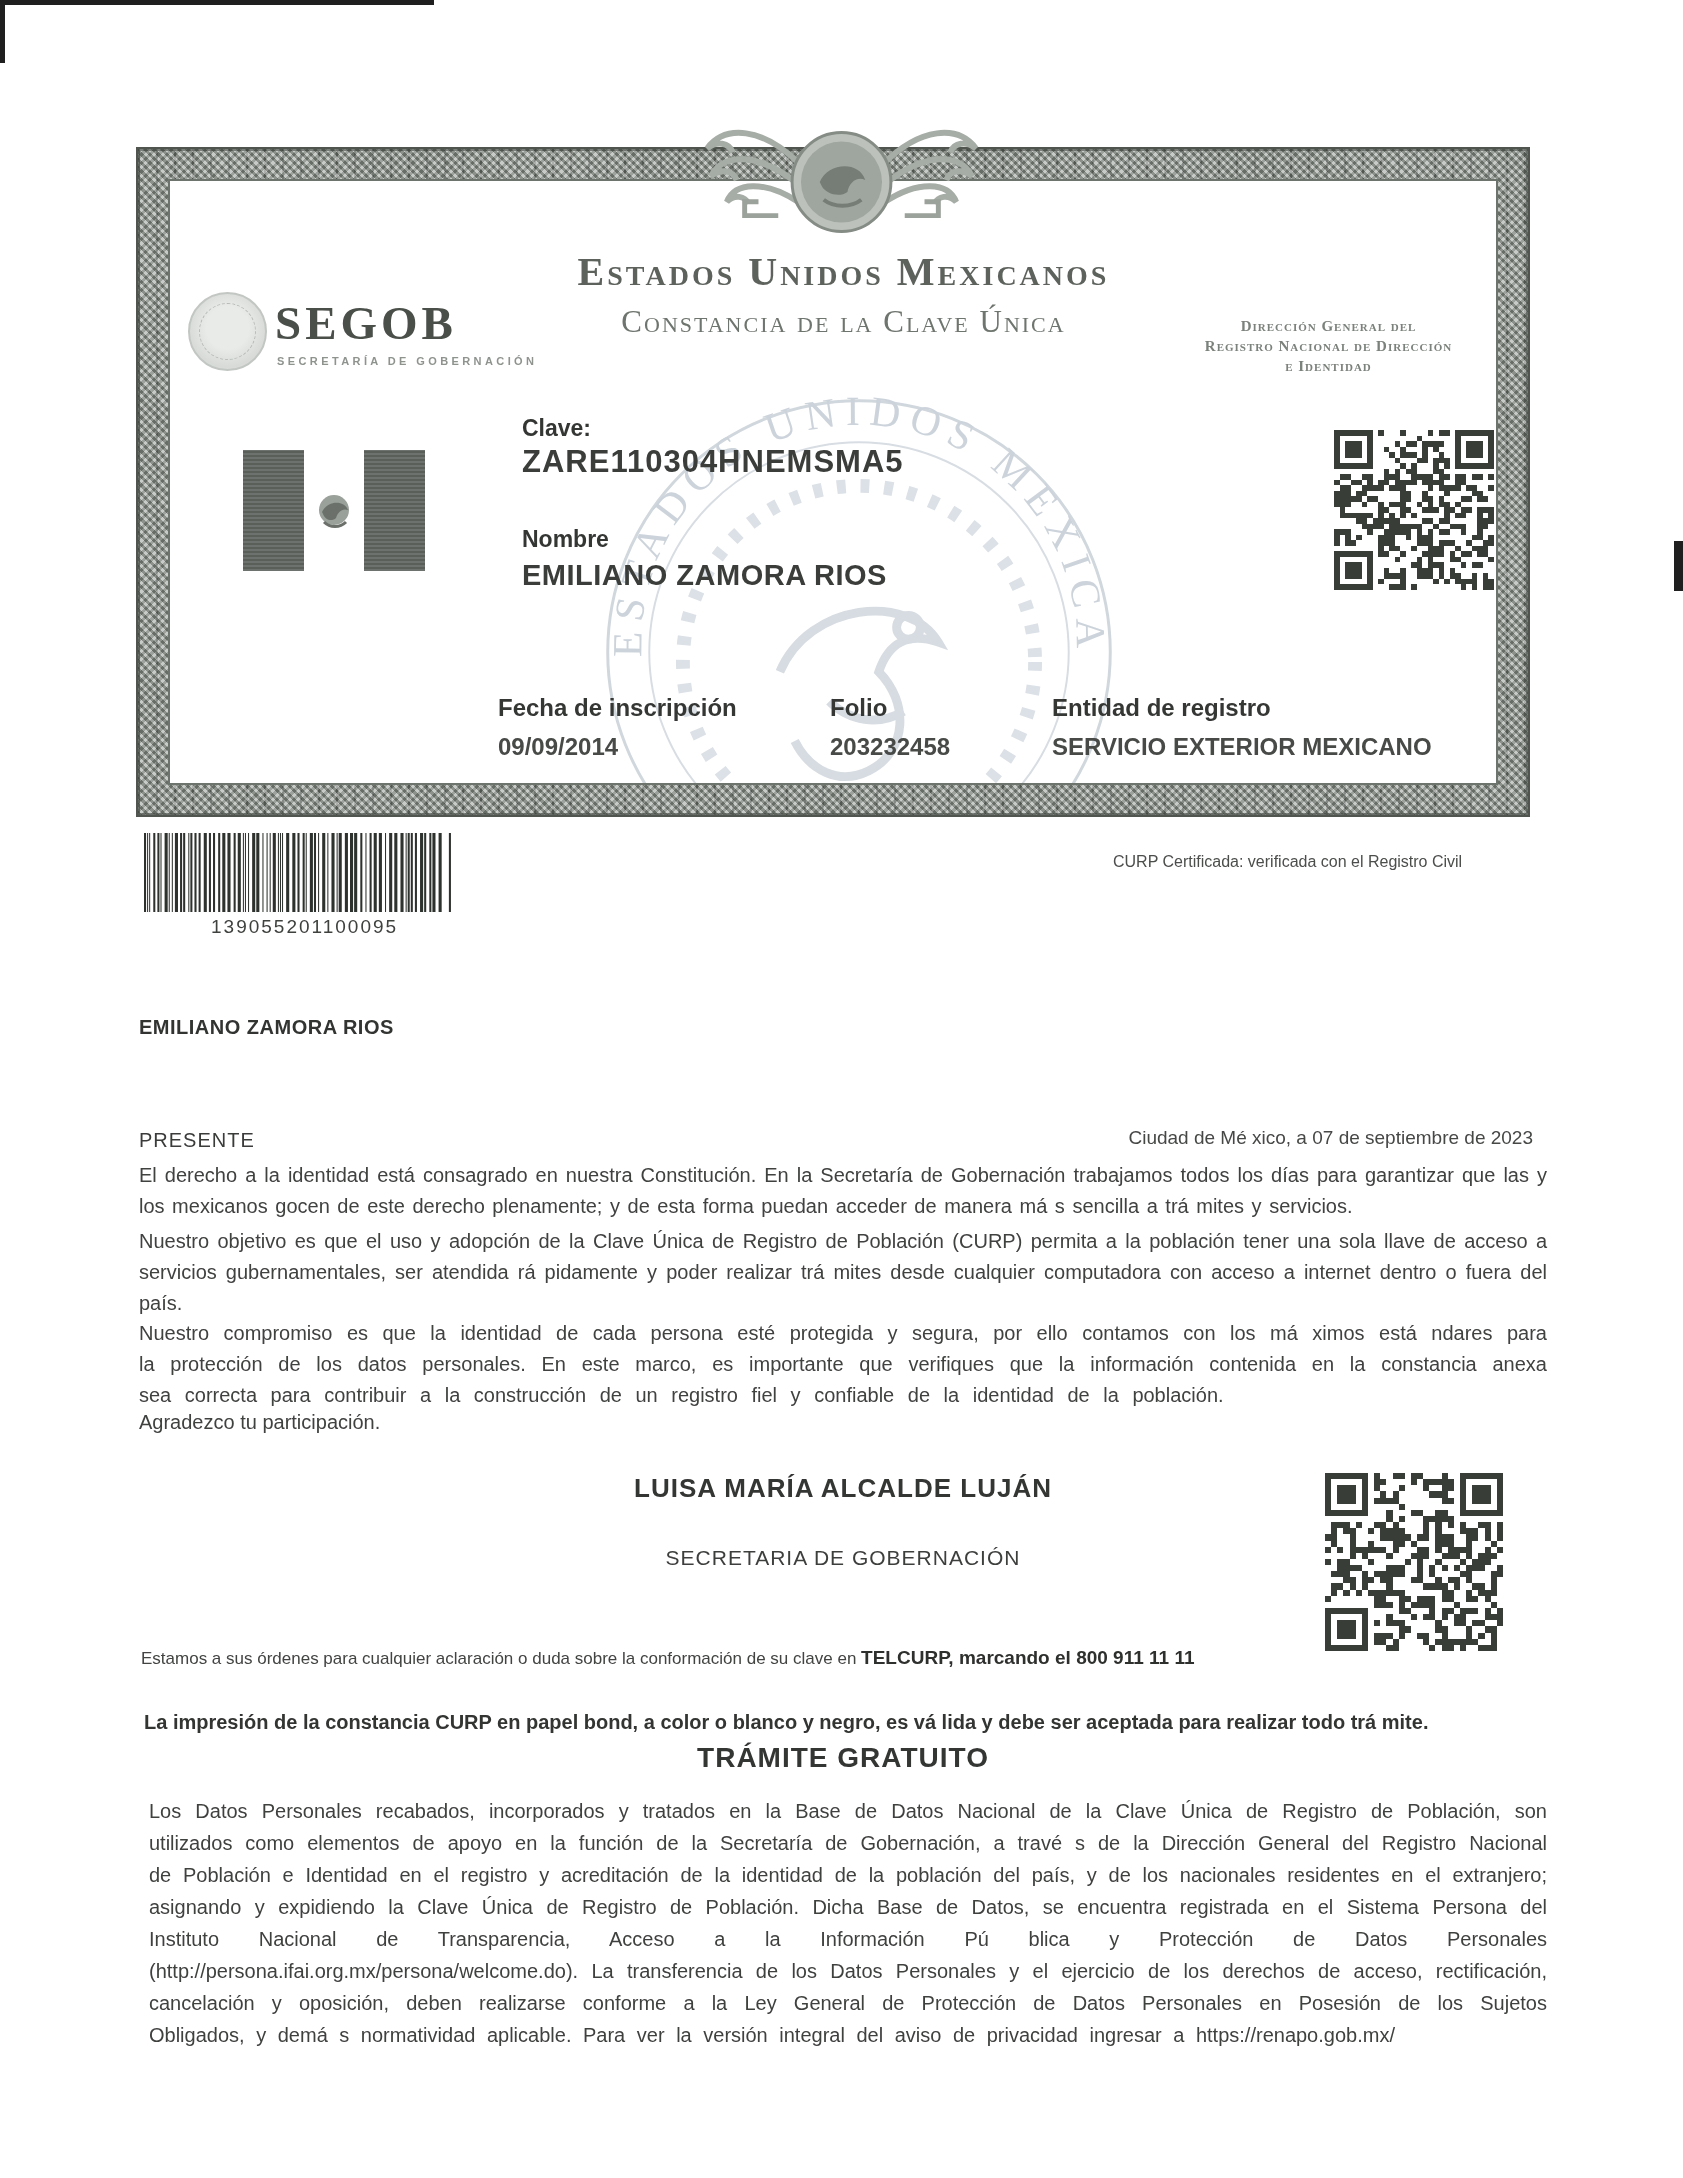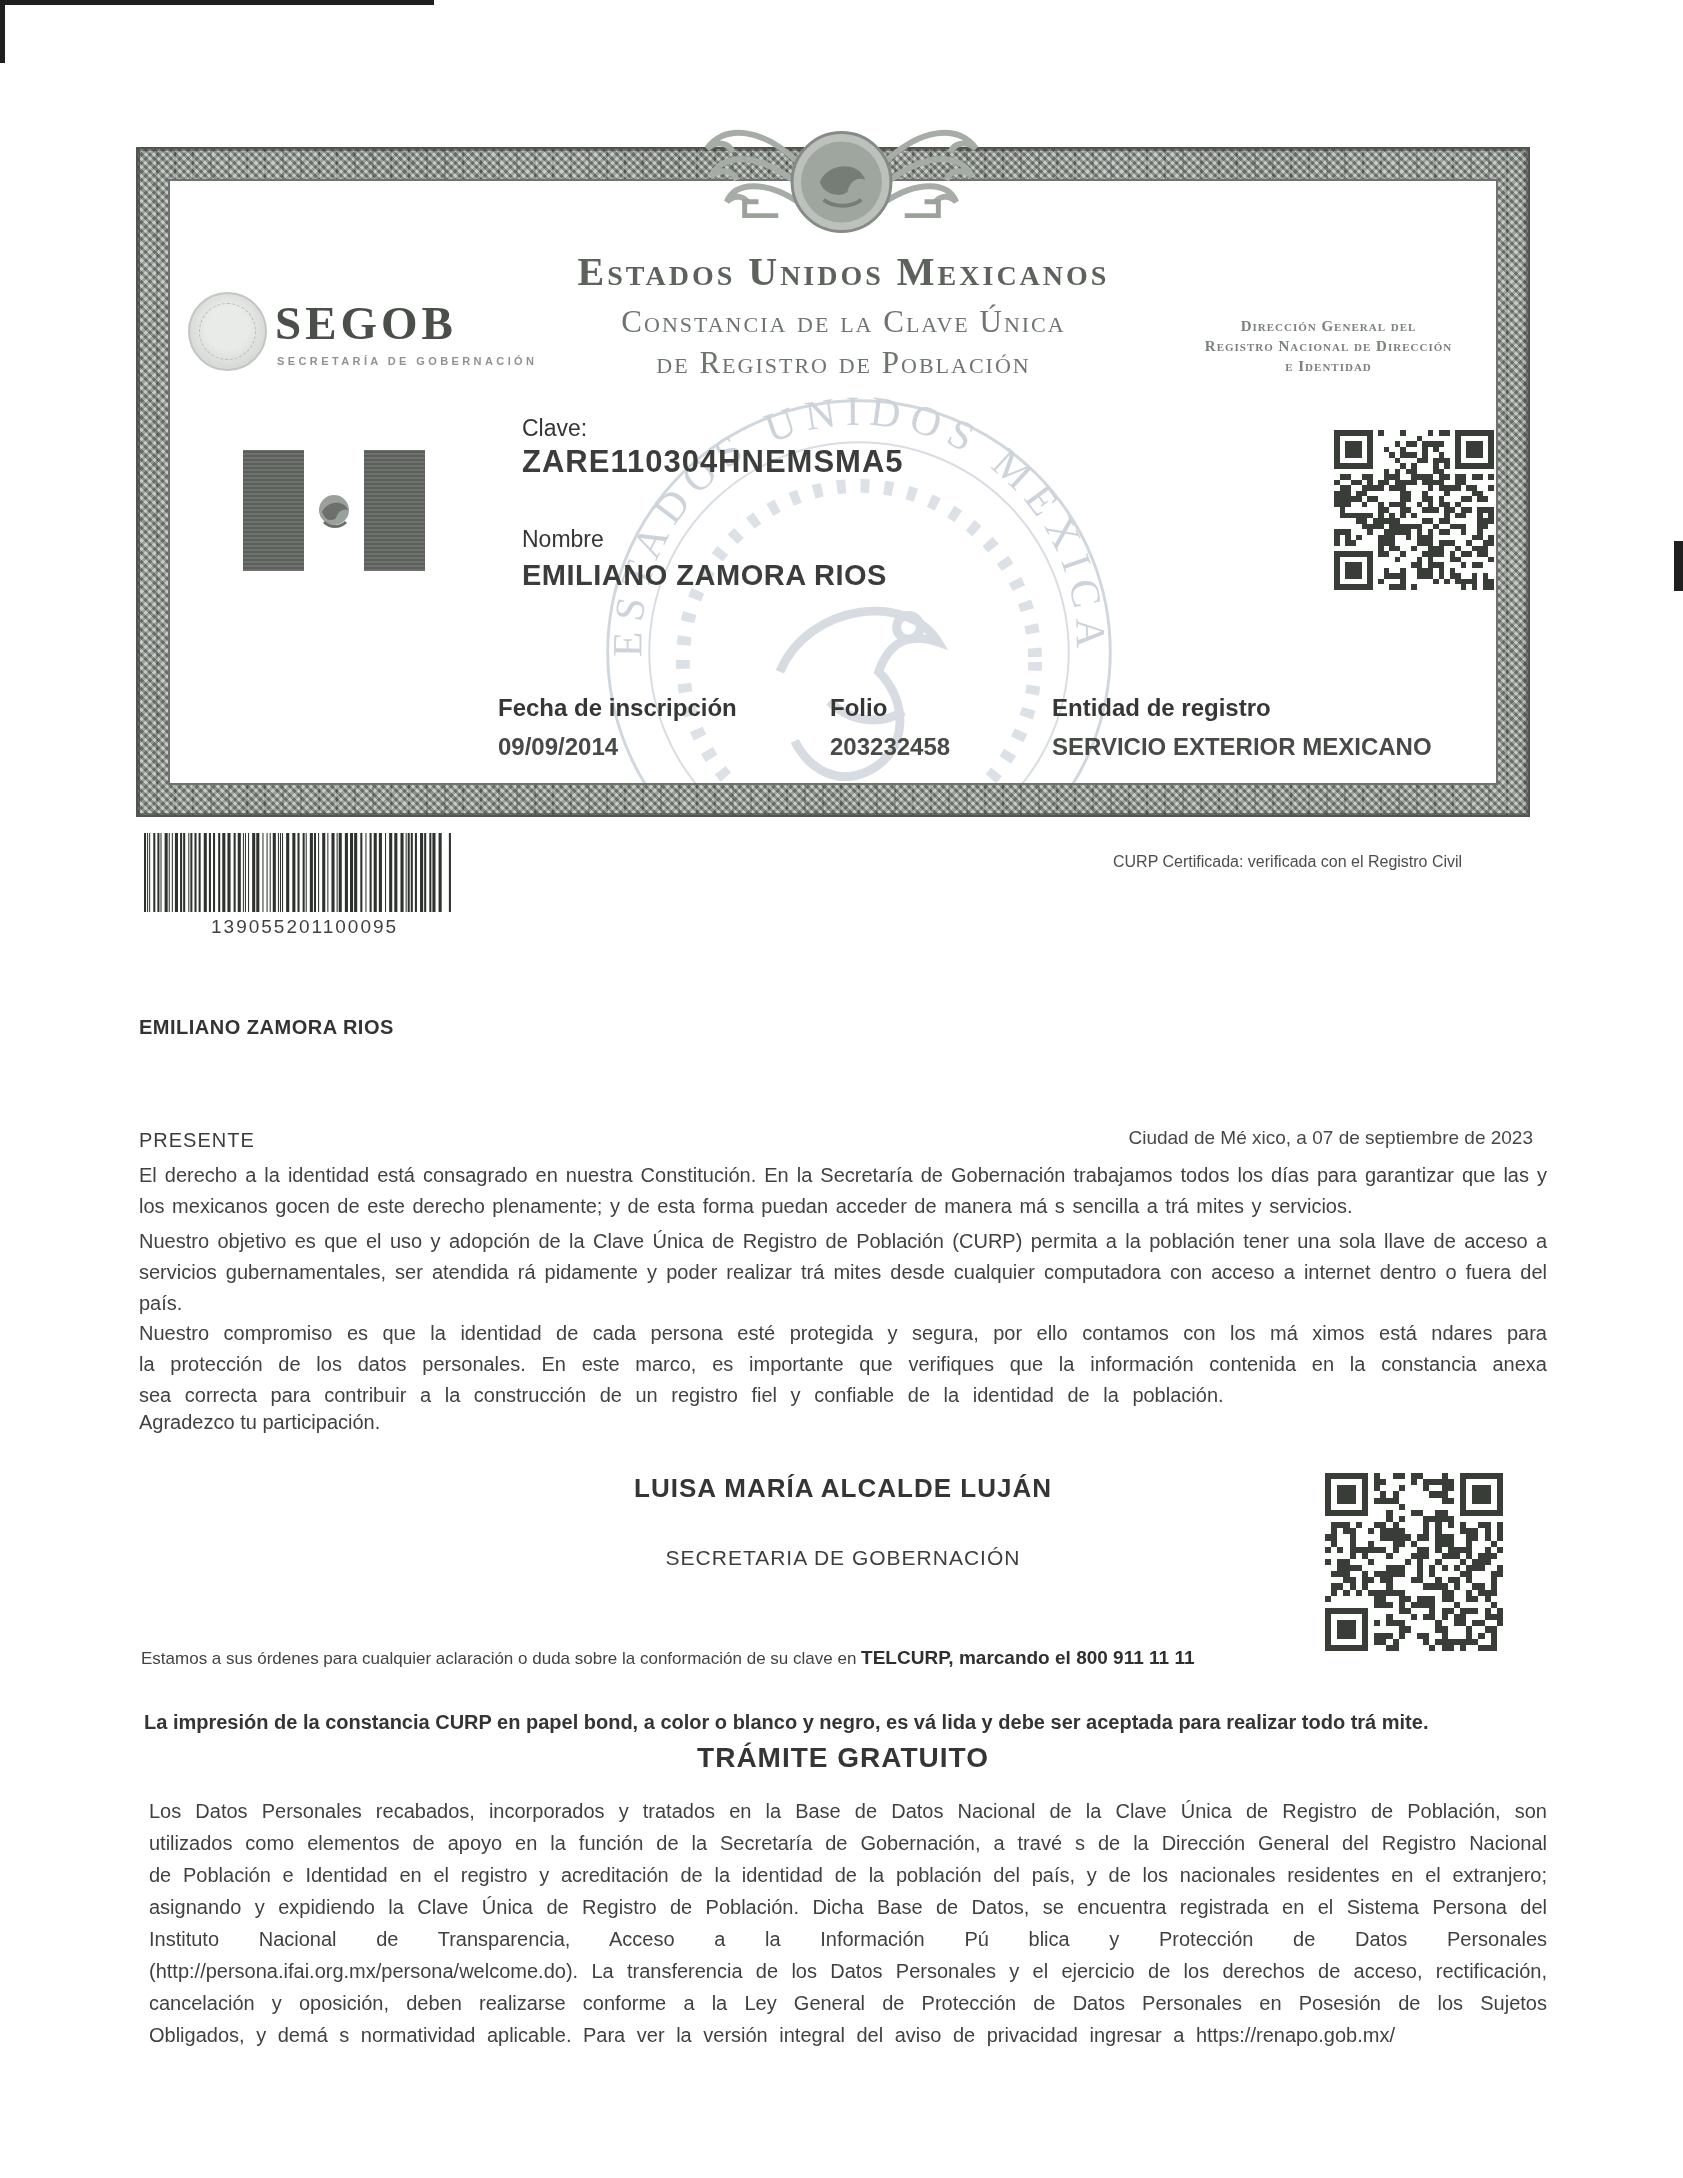--- a/index.html
+++ b/index.html
@@ -50,21 +50,21 @@
     background:radial-gradient(circle at 50% 45%, #e9ebe9 0 38%, #d7dad7 70%, #e4e6e4 100%);
   }
   .segob-seal i{
     position:absolute;inset:9px;border-radius:50%;border:1px dashed #b7bbb7;display:block;
   }
   .segob-text{position:absolute;left:105px;top:115px;font-size:47px;font-weight:bold;
     letter-spacing:4px;color:#4a4f4a;}
   .segob-sub{position:absolute;left:107px;top:174px;font-size:11px;letter-spacing:3.4px;
     color:#8e938e;font-weight:bold;}
 
-  .field-label{font-weight:normal;color:#343634;}
+  .field-label{font-weight:bold;color:#343634;}
   .clave-label{position:absolute;left:352px;top:234px;font-size:23px;}
   .clave-value{position:absolute;left:352px;top:263px;font-size:31px;font-weight:bold;
     letter-spacing:1px;color:#3a3d3a;}
   .nombre-label{position:absolute;left:352px;top:345px;font-size:23px;}
   .nombre-value{position:absolute;left:352px;top:378px;font-size:29px;font-weight:bold;
     letter-spacing:0.5px;color:#3a3d3a;}
 
   .flag{position:absolute;left:73px;top:269px;width:182px;height:121px;}
   .flag .bar{position:absolute;top:0;width:61px;height:121px;background:#5a5f5a;
     background-image:repeating-linear-gradient(0deg, rgba(255,255,255,.12) 0 2px, transparent 2px 4px);}
@@ -142,21 +142,20 @@
     </svg>
 
     <div class="segob-seal">
         <i></i>
       </div>
     <div class="segob-text serif">SEGOB</div>
     <div class="segob-sub">SECRETARÍA DE GOBERNACIÓN</div>
 
     <div class="country-title serif smallcaps">Estados Unidos Mexicanos</div>
     <div class="doc-title l1 serif smallcaps">Constancia de la Clave Única</div>
-    <div class="doc-title l2 serif smallcaps">de Registro de Población</div>
 
     <div class="direction serif smallcaps">
       <div>Dirección General del</div>
       <div>Registro Nacional de Dirección</div>
       <div>e Identidad</div>
     </div>
 
     <div class="clave-label field-label">Clave:</div>
     <div class="clave-value">ZARE110304HNEMSMA5</div>
     <div class="nombre-label field-label">Nombre</div>

